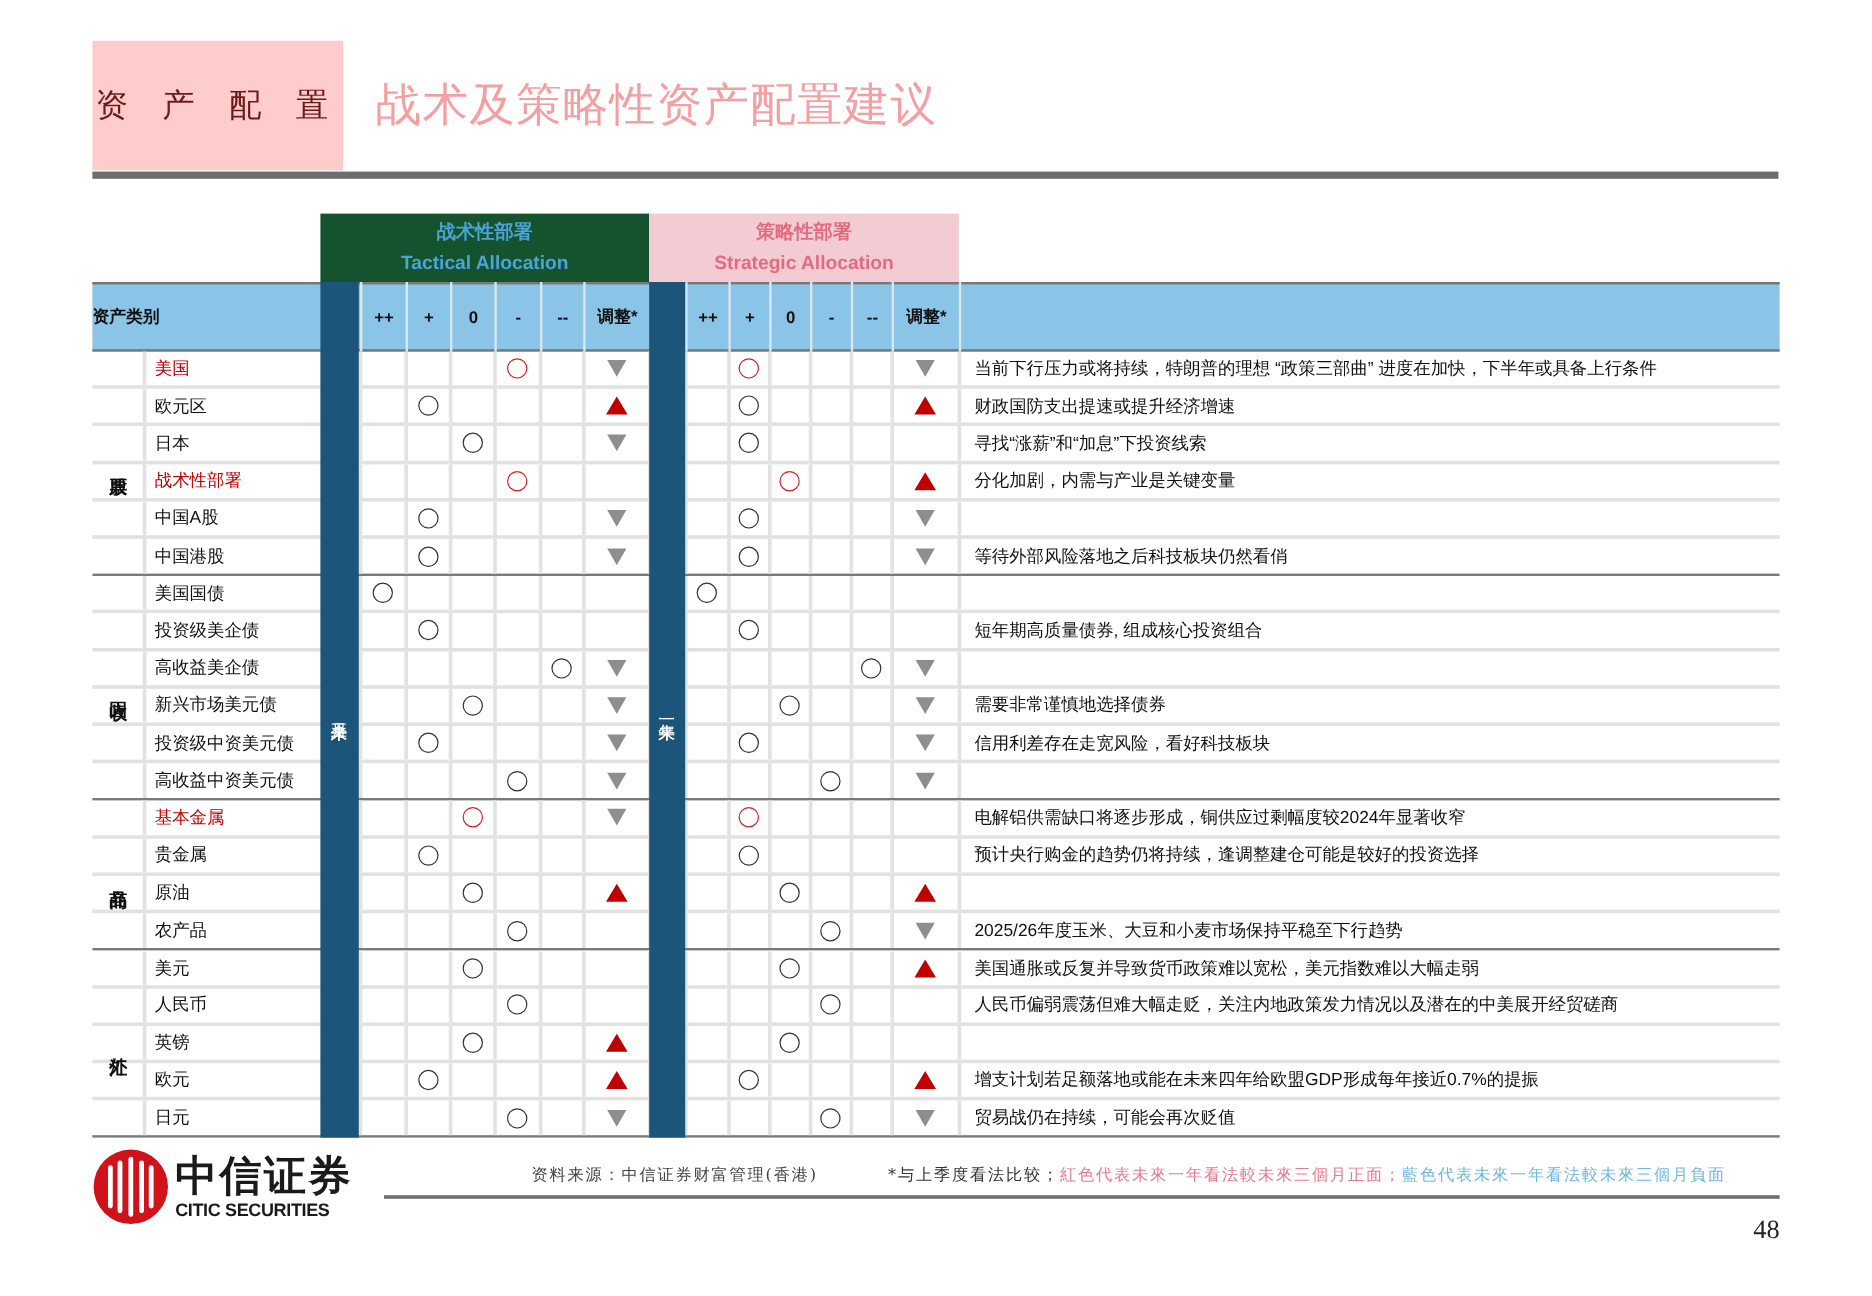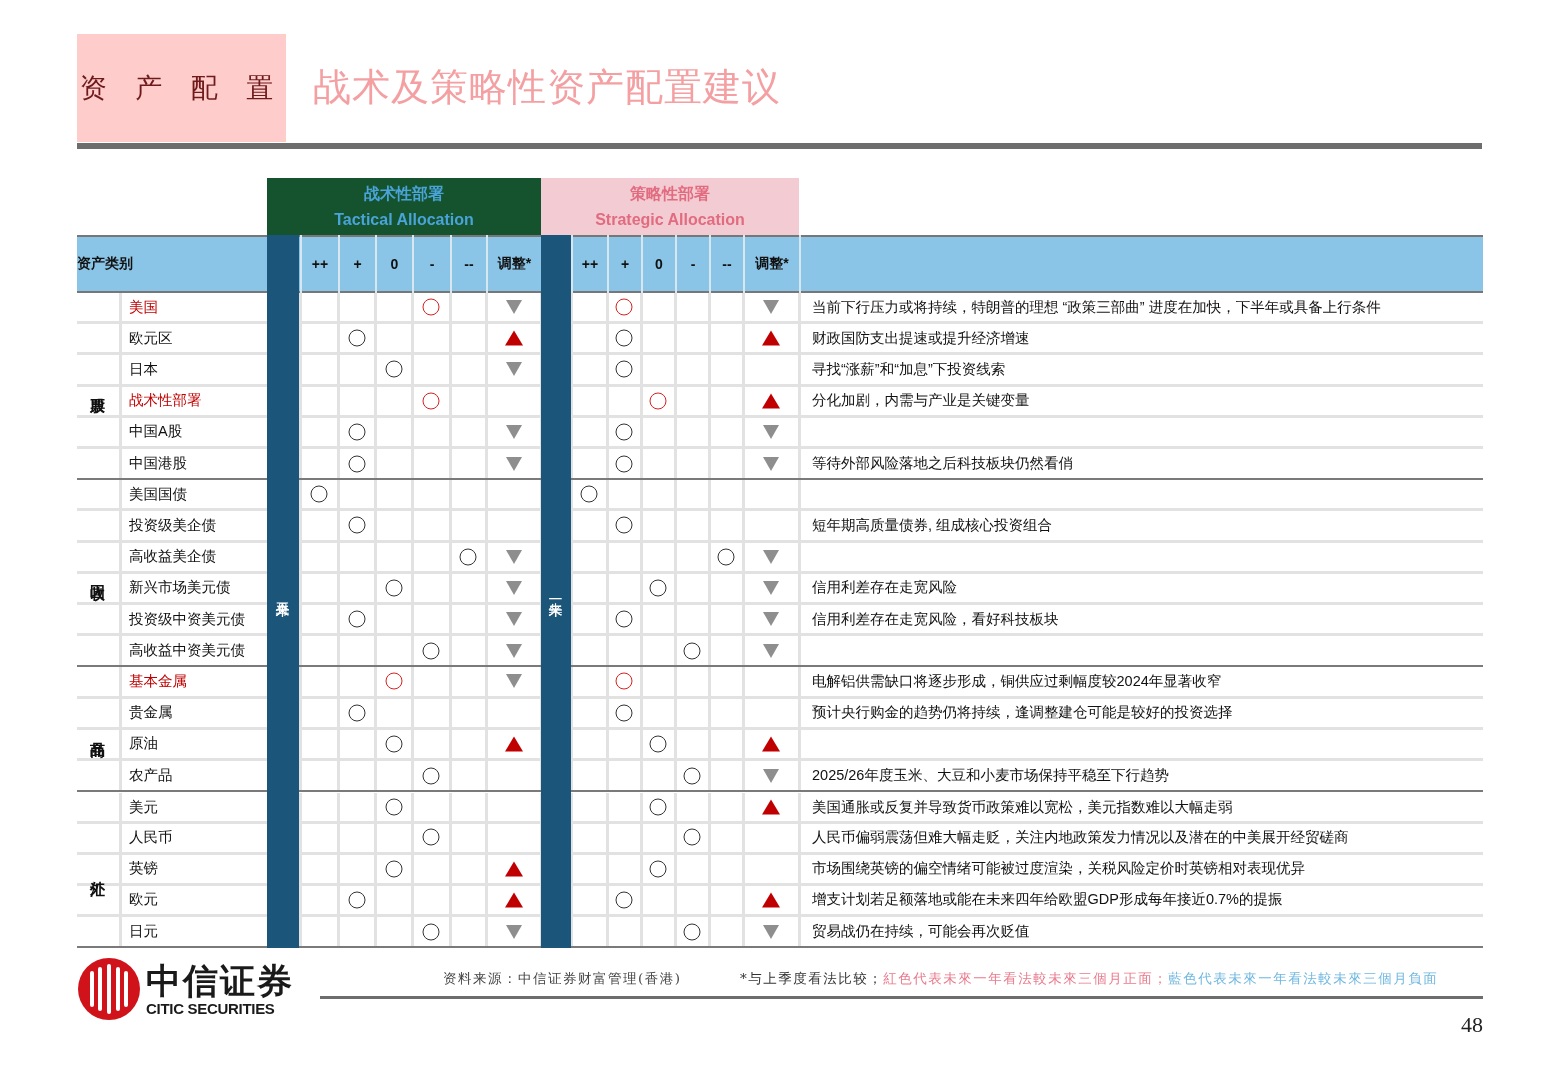--- a/index.html
+++ b/index.html
@@ -299,21 +299,21 @@
       <div class="vline" style="left: 529px;"></div>
       <div class="vline" style="left: 563px;"></div>
       <div class="vline" style="left: 597px;"></div>
       <div class="vline" style="left: 631px;"></div>
       <div class="vline" style="left: 665px;"></div>
       <div class="vline" style="left: 721px;"></div>
       <div class="mark circle" style="left: 316.5px;"></div>
       <div class="mark tri-down" style="left: 436.5px;"></div>
       <div class="mark circle" style="left: 581px;"></div>
       <div class="mark tri-down" style="left: 694px;"></div>
-      <div class="comment">信用利差存在走宽风险</div>
+      <div class="comment">需要非常谨慎地选择债券</div>
     </div>
     <div class="row" style="top: 312px;">
       <div class="name">投资级中资美元债</div>
       <div class="vline" style="left: 222px;"></div>
       <div class="vline" style="left: 260px;"></div>
       <div class="vline" style="left: 297px;"></div>
       <div class="vline" style="left: 334px;"></div>
       <div class="vline" style="left: 372px;"></div>
       <div class="vline" style="left: 408px;"></div>
       <div class="vline" style="left: 463px;"></div>
@@ -493,21 +493,20 @@
       <div class="vline" style="left: 493px;"></div>
       <div class="vline" style="left: 529px;"></div>
       <div class="vline" style="left: 563px;"></div>
       <div class="vline" style="left: 597px;"></div>
       <div class="vline" style="left: 631px;"></div>
       <div class="vline" style="left: 665px;"></div>
       <div class="vline" style="left: 721px;"></div>
       <div class="mark circle" style="left: 316.5px;"></div>
       <div class="mark tri-up" style="left: 436.5px;"></div>
       <div class="mark circle" style="left: 581px;"></div>
-      <div class="comment">市场围绕英镑的偏空情绪可能被过度渲染，关税风险定价时英镑相对表现优异</div>
     </div>
     <div class="row" style="top: 592.8px;">
       <div class="name">欧元</div>
       <div class="vline" style="left: 222px;"></div>
       <div class="vline" style="left: 260px;"></div>
       <div class="vline" style="left: 297px;"></div>
       <div class="vline" style="left: 334px;"></div>
       <div class="vline" style="left: 372px;"></div>
       <div class="vline" style="left: 408px;"></div>
       <div class="vline" style="left: 463px;"></div>

